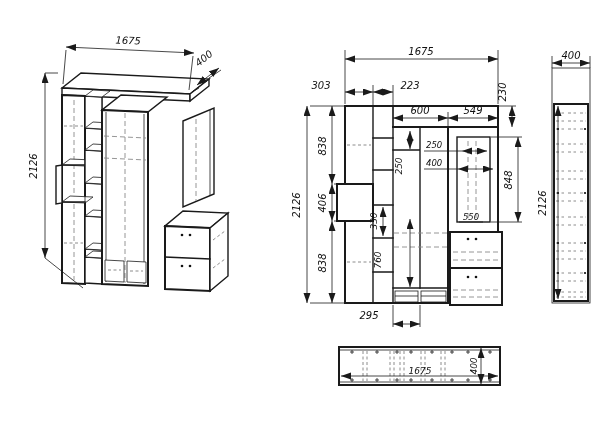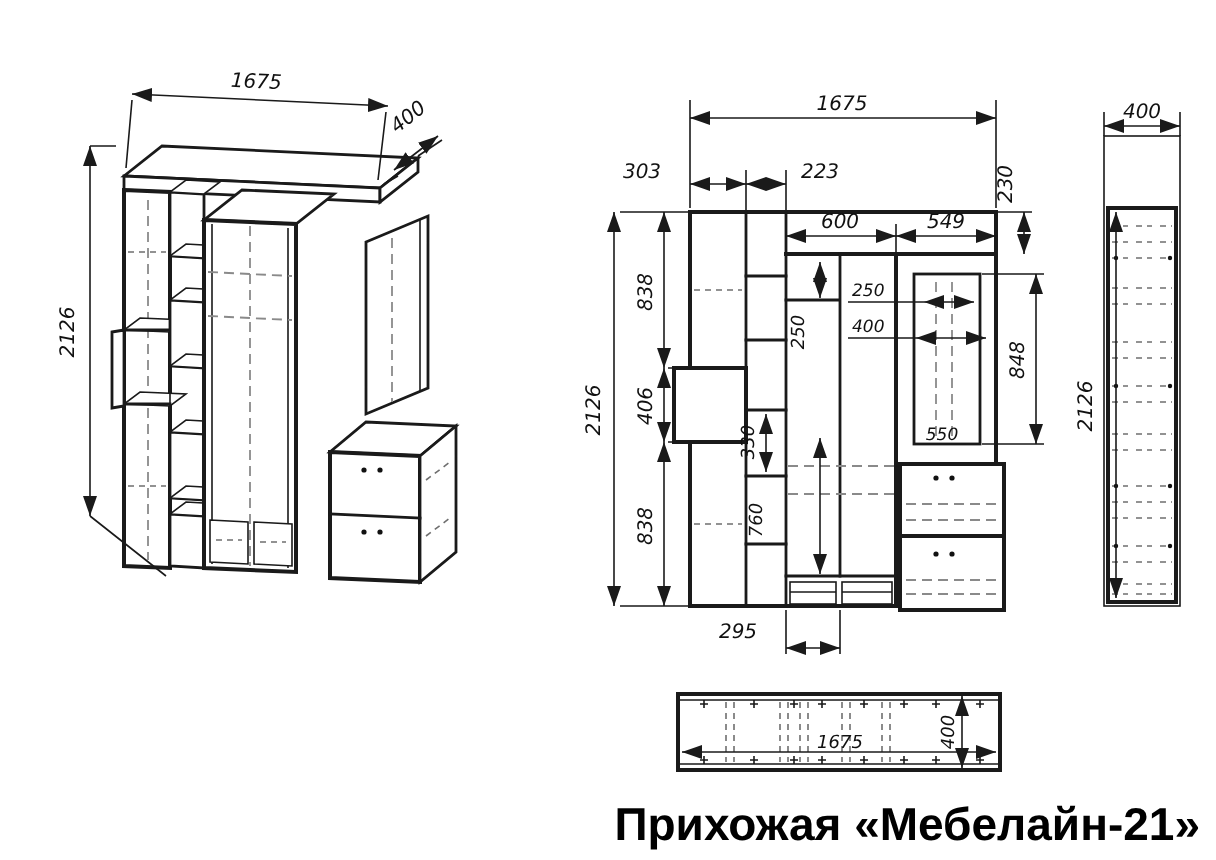--- a/index.html
+++ b/index.html
@@ -225,14 +225,13 @@
     </g>
     <g>
       <line class="dim" x1="341" y1="376" x2="498" y2="376" marker-start="url(#ah)" marker-end="url(#ah)"></line>
       <text class="s9" text-anchor="middle" x="420" y="374">1675</text>
       <line class="dim" x1="481" y1="348" x2="481" y2="384" marker-start="url(#ah)" marker-end="url(#ah)"></line>
       <text class="s9" text-anchor="middle" transform="rotate(-90 477 366)" x="477" y="366">400</text>
     </g>
   </g>
 </svg>
 
-<div class="title">Прихожая «Мебелайн-21»</div>
 </div>
 
 </body></html>

